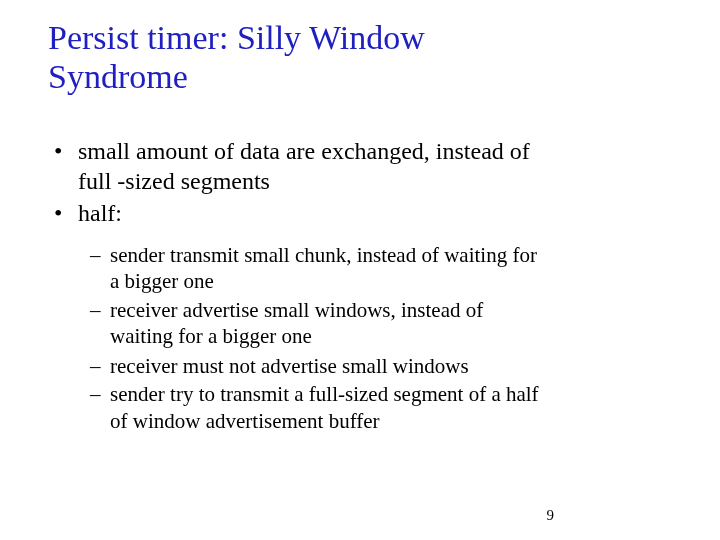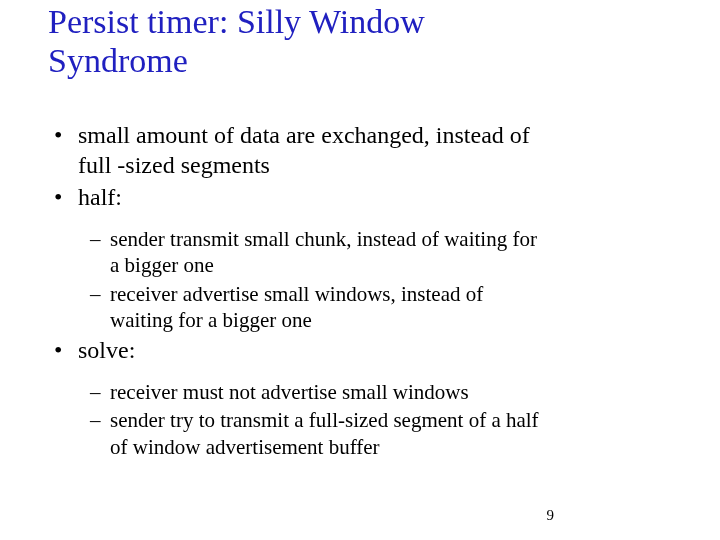--- a/index.html
+++ b/index.html
@@ -1,16 +1,16 @@
 <!DOCTYPE html>
 <html><head>
 <meta charset="utf-8">
 <style>
   html,body{margin:0;padding:0;width:720px;height:540px;background:#fff;font-family:"Times New Roman",Times,serif;color:#000;}
-  .slide{box-sizing:border-box;width:584px;height:540px;padding:2px 40px 20px 48px;position:relative;}
+  .slide{box-sizing:border-box;width:584px;height:540px;padding:18px 40px 20px 48px;position:relative;}
   .title{color:#2020c0;font-size:34px;font-weight:400;margin:0 0 40px 0;line-height:1.15;}
   ul.b1{list-style:none;margin:0 0 14px 0;padding:0;font-size:24px;line-height:1.25;font-family:Liberation Serif, serif;}
   ul.b1>li{position:relative;padding-left:30px;margin:0 0 2px 0;}
   ul.b1>li::before{content:"•";position:absolute;left:6px;top:0;}
   ul.b2{list-style:none;margin:4px 0 0 0;padding:0 0 0 42px;font-size:21px;line-height:1.25;}
   ul.b2>li{position:relative;padding-left:20px;margin:0 0 2px 0;}
   ul.b2>li::before{content:"–";position:absolute;left:0;top:0;}
   .pagenum{position:absolute;right:30px;bottom:16px;font-size:15px;}
 </style>
 </head>
@@ -21,22 +21,19 @@
 
   <ul class="b1">
     <li>small amount of data are exchanged, instead of full -sized segments</li>
     <li>half:</li>
   </ul>
   <ul class="b2">
     <li>sender transmit small chunk, instead of waiting for a bigger one</li>
     <li>receiver advertise small windows, instead of waiting for a bigger one</li>
   </ul>
 
-  <ul class="b1">
-    <li>solve:</li>
-  </ul>
   <ul class="b2">
     <li>receiver must not advertise small windows</li>
     <li>sender try to transmit a full-sized segment of a half of window advertisement buffer</li>
   </ul>
 
   <div class="pagenum">9</div>
 </div>
 
 </body></html>

